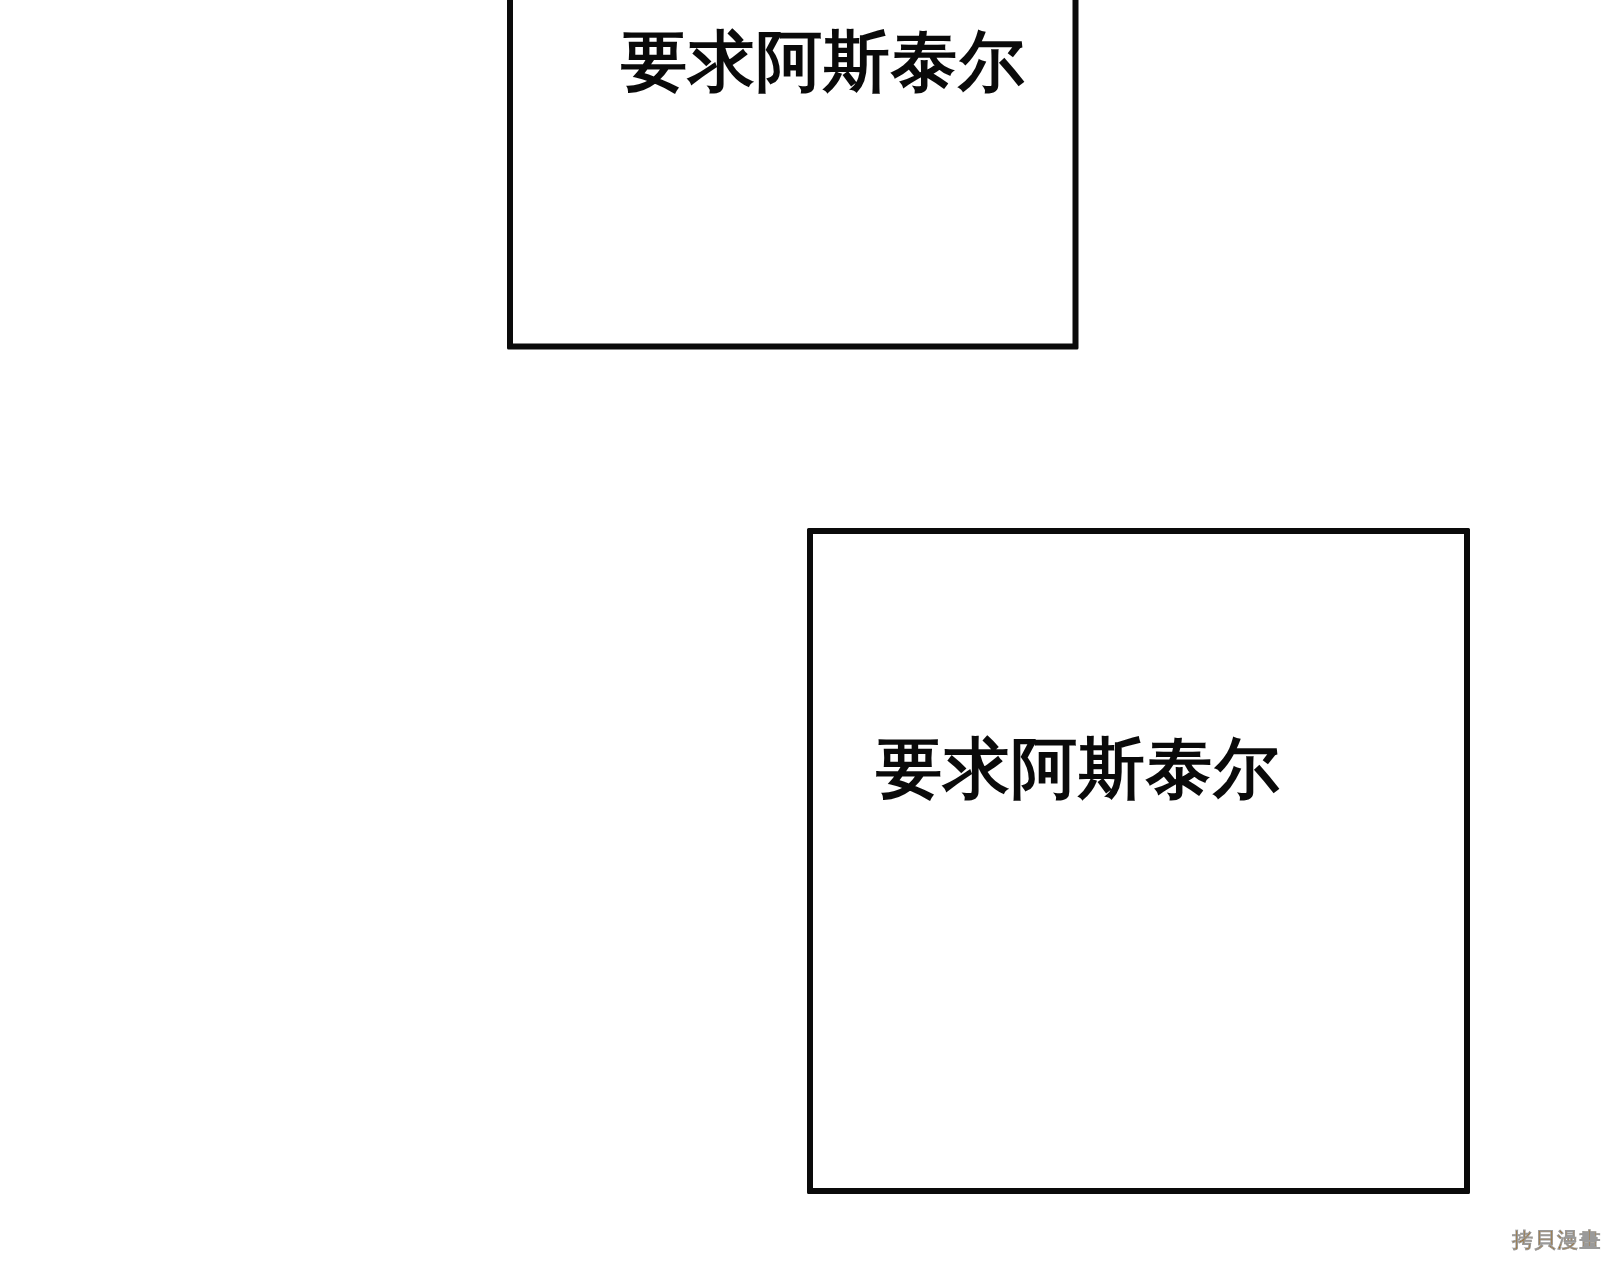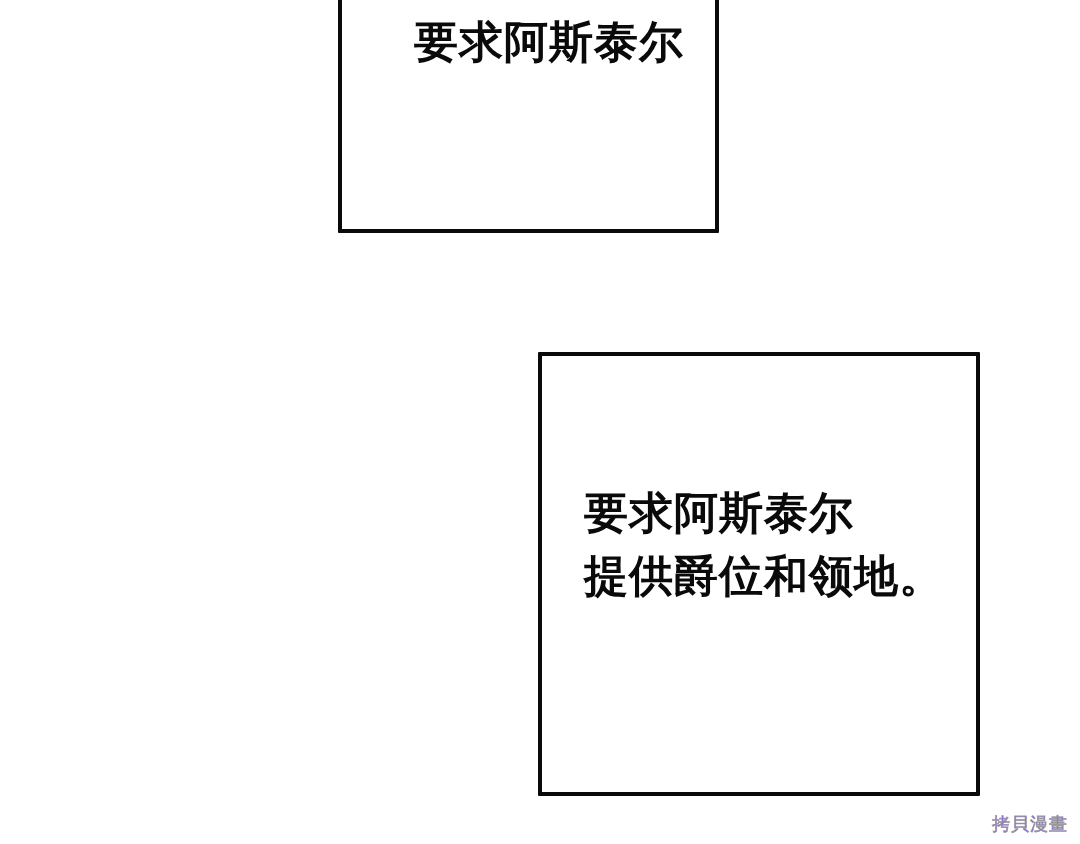--- a/index.html
+++ b/index.html
@@ -57,40 +57,39 @@
       top: 125px;
     }
     .caption-line {
       display: block;
     }
     .watermark {
       position: absolute;
       right: 12px;
       bottom: 8px;
       font-family: "DejaVu Serif", "Liberation Serif", serif;
-      font-size: 18px;
-      color: #8b5cf6;
+      font-size: 14px;
+      color: #a16207;
       -webkit-text-stroke: 0.7px #9a9a9a;
       letter-spacing: 1px;
     }
   </style>
 </head>
 <body>
 
 <div class="page">
 
   <div class="caption-box box-1">
     <p class="caption-text">
       <span class="caption-line">造出…</span>
       <span class="caption-line">要求阿斯泰尔</span>
     </p>
   </div>
 
   <div class="caption-box box-2">
     <p class="caption-text">
       <span class="caption-line">要求阿斯泰尔</span>
-      <span class="caption-line">提供爵位和领地。</span>
     </p>
   </div>
 
   <div class="watermark">拷貝漫畫</div>
 
 </div>
 
 </body></html>

